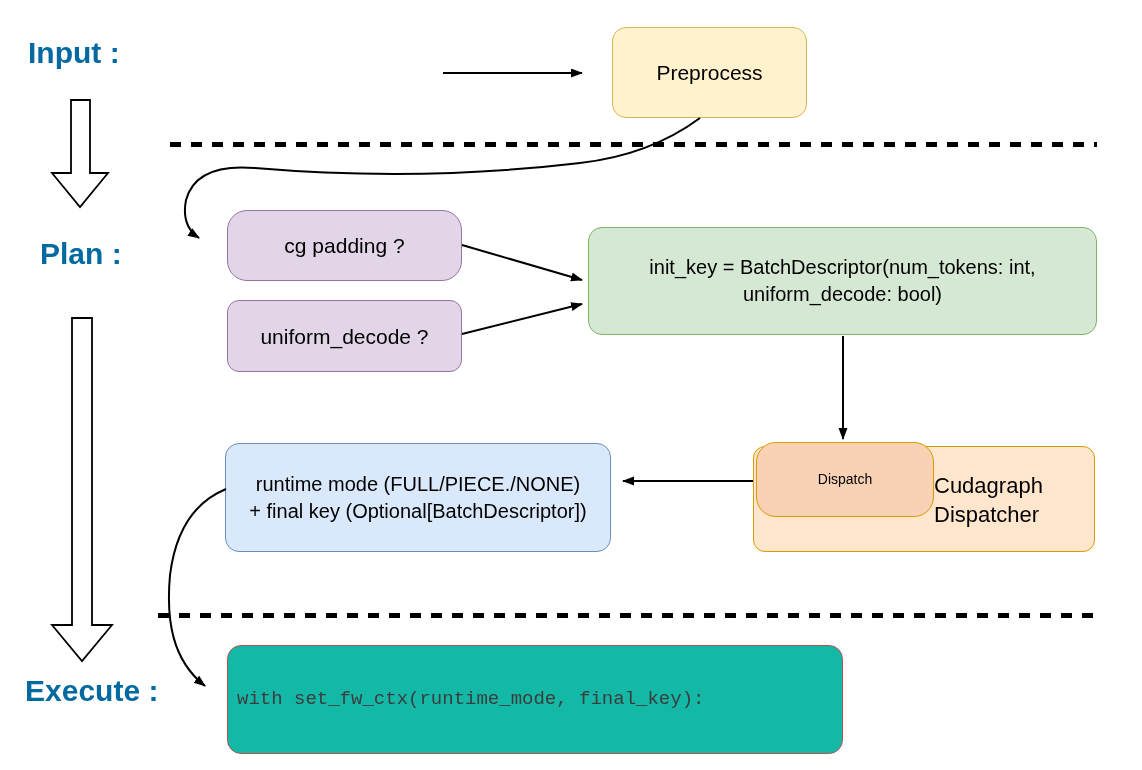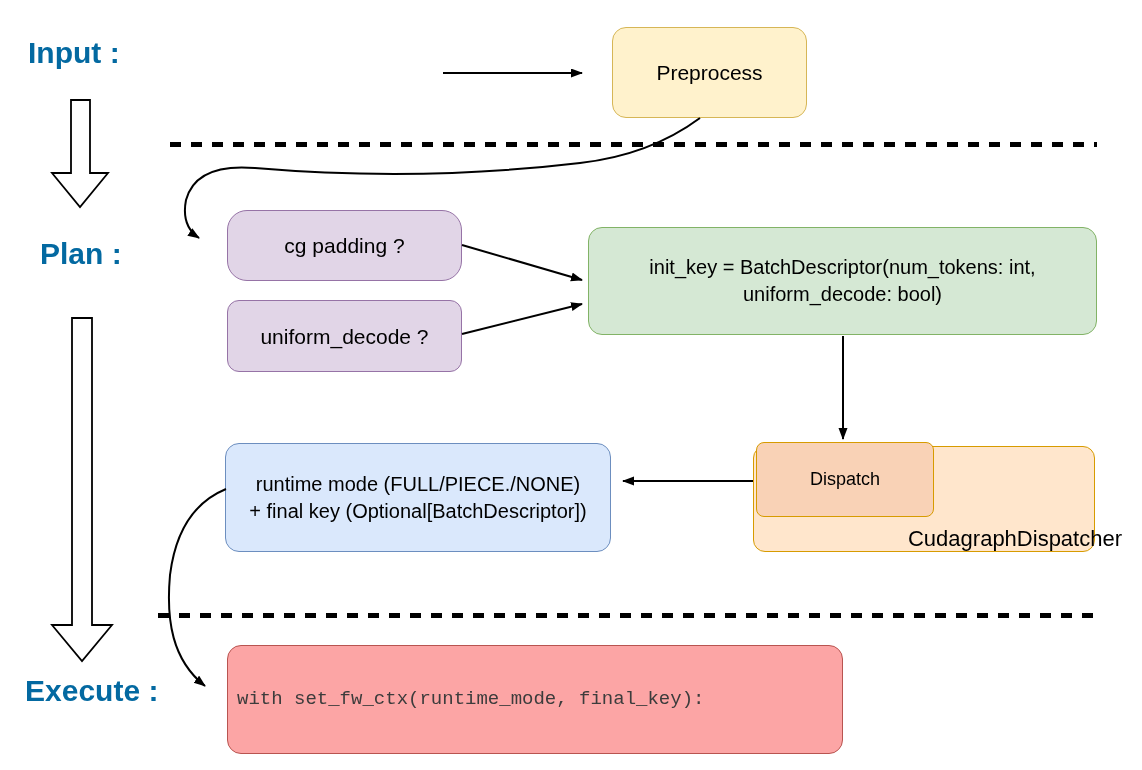--- a/index.html
+++ b/index.html
@@ -14,31 +14,31 @@
     position:absolute;display:flex;flex-direction:column;align-items:center;justify-content:center;
     border:1.8px solid #000;border-radius:14px;box-sizing:border-box;text-align:center;
     font-size:20px;line-height:27px;white-space:nowrap;
   }
   .node-input-batch{left:225px;top:27px;width:218px;height:91px;font-size:21px;}
   .node-preprocess{left:588px;top:27px;width:195px;height:91px;font-size:21px;margin-left:24px;}
   .node-cg-padding{left:227px;top:210px;width:235px;height:71px;border-radius:20px;font-size:21px;}
   .node-uniform-decode{left:227px;top:300px;width:235px;height:72px;border-radius:12px;font-size:21px;}
   .node-init-key{left:588px;top:227px;width:509px;height:108px;}
   .node-cudagraph{left:753px;top:446px;width:342px;height:106px;border-radius:12px;}
-  .node-dispatch{left:756px;top:442px;width:178px;height:75px;border-radius:8px;font-size:18px;z-index:3;}
+  .node-dispatch{left:756px;top:442px;width:178px;height:75px;border-radius:20px;font-size:14px;z-index:3;}
   .node-runtime{left:225px;top:443px;width:386px;height:109px;}
   .node-code{
     left:227px;top:645px;width:616px;height:109px;align-items:flex-start;justify-content:center;
     font-family:"Liberation Mono","DejaVu Sans Mono",monospace;font-size:19px;line-height:27px;
     color:#3c3c3c;text-align:left;padding-left:9px;
   }
   .node-code div{white-space:pre;}
   .cudagraph-label{
     position:absolute;left:180px;top:0;width:162px;height:106px;
-    display:flex;align-items:flex-end;justify-content:center;
+    display:flex;flex-direction:column;align-items:flex-start;justify-content:center;
     font-size:22px;line-height:29px;
   }
   .dashed-line{
     position:absolute;height:5px;
     background:repeating-linear-gradient(90deg,#000 0 11px,transparent 11px 21px);
   }
   .dashed-1{left:170px;top:142px;width:927px;}
   .dashed-2{left:158px;top:613px;width:939px;}
   svg.overlay{position:absolute;left:0;top:0;z-index:2;pointer-events:none;}
   .connector{fill:none;stroke:#000;stroke-width:2;}
@@ -83,21 +83,21 @@
 
   <div class="node node-dispatch" style="background-color: rgb(249, 210, 182); border-color: rgb(215, 155, 0);">
     <div>Dispatch</div>
   </div>
 
   <div class="node node-runtime" style="background-color: rgb(218, 232, 252); border-color: rgb(108, 142, 191);">
     <div>runtime mode (FULL/PIECE./NONE)</div>
     <div>+ final key (Optional[BatchDescriptor])</div>
   </div>
 
-  <div class="node node-code" style="background-color: #fca5a5; border-color: rgb(184, 84, 80); gap: 10px;">
+  <div class="node node-code" style="background-color: #14b8a6; border-color: rgb(184, 84, 80); gap: 10px;">
     <div>with set_fw_ctx(runtime_mode, final_key):</div>
   </div>
 
   <svg class="overlay" width="1142" height="770" viewBox="0 0 1142 770">
     <defs>
       <marker id="arrow" markerWidth="13" markerHeight="10" refX="11" refY="4.5" orient="auto" markerUnits="userSpaceOnUse">
         <path d="M0,0 L12,4.5 L0,9 Z" fill="#000"></path>
       </marker>
     </defs>
 

